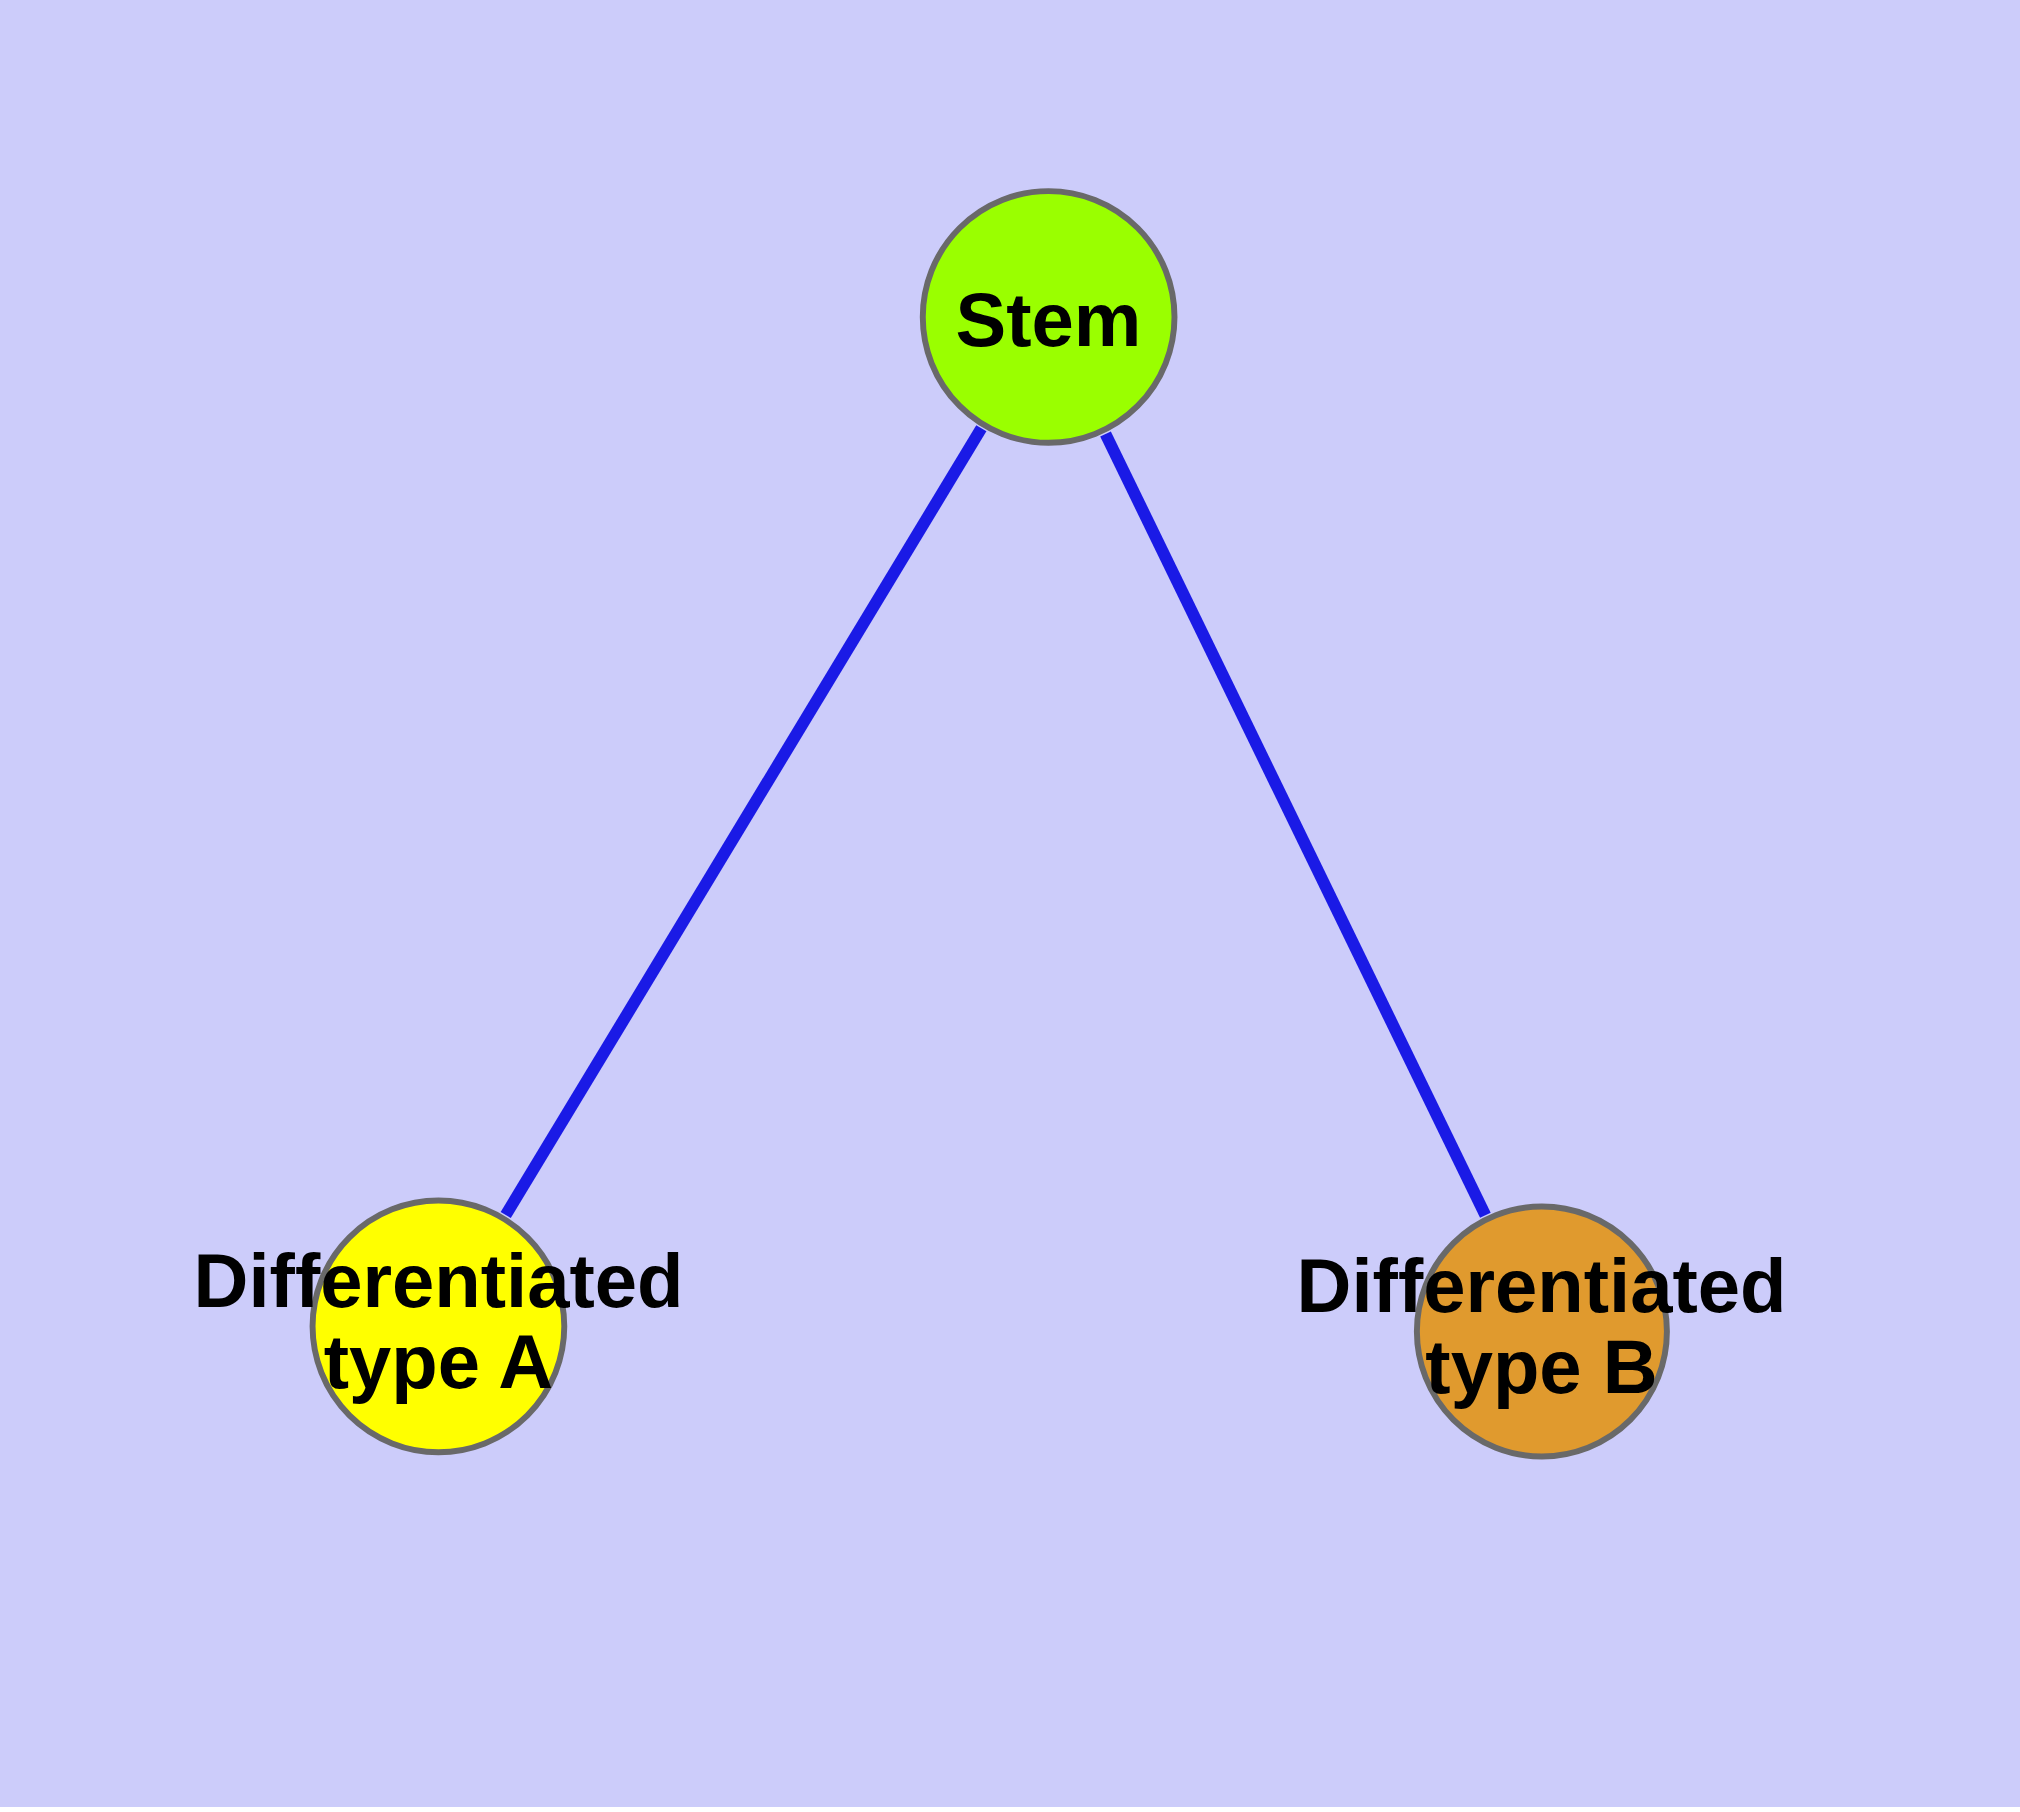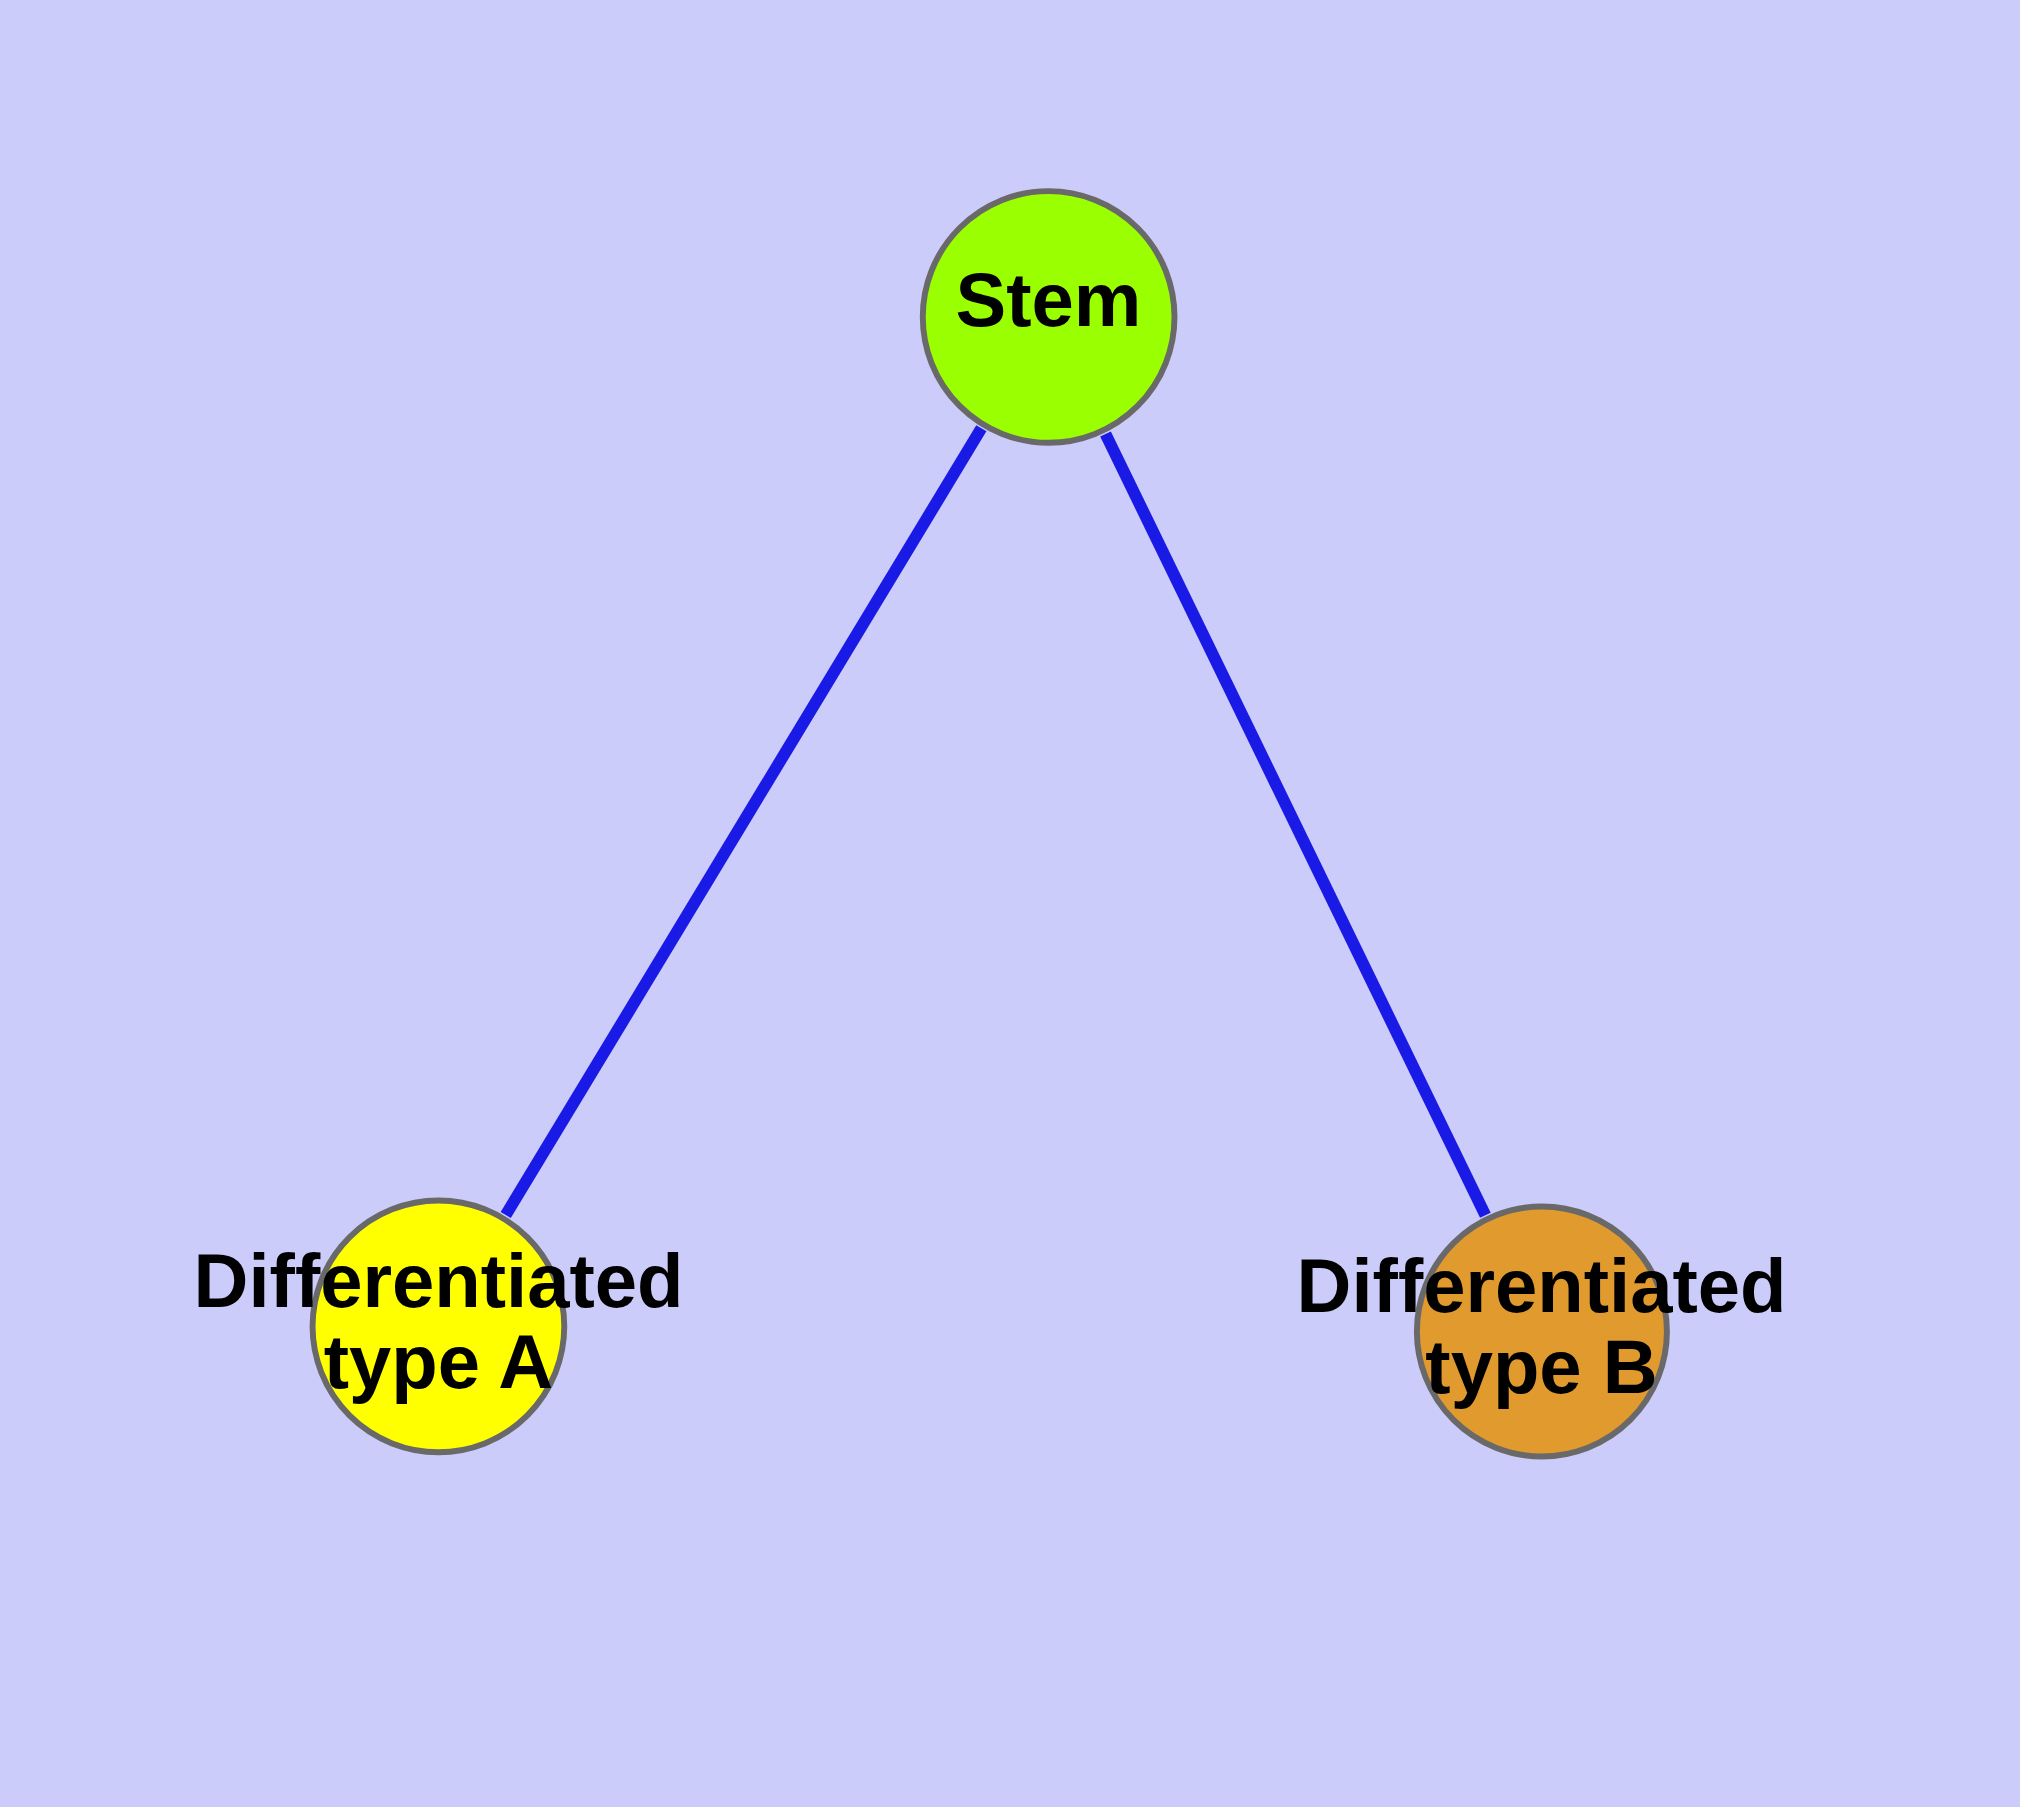--- a/index.html
+++ b/index.html
@@ -56,19 +56,19 @@
         <line x1="1304.120740800957" y1="512.0472968019683" x2="1752.316527868756" y2="1433.852034121823" stroke="#1a1ae6" stroke-width="14" stroke-linecap="butt"></line>
       </g>
     <g id="nodes-layer">
         <circle cx="1237" cy="374" r="148.5" fill="#9aff00" stroke="#696969" stroke-width="7"></circle>
         <circle cx="517" cy="1565" r="148.5" fill="#ffff00" stroke="#696969" stroke-width="7"></circle>
         <circle cx="1819" cy="1571" r="147.5" fill="#e09a2e" stroke="#696969" stroke-width="7"></circle>
       </g>
   </svg>
 
   <div id="labels-layer">
-      <div class="node-label" style="font-size: 76px; color: rgb(0, 0, 0); width: 1187px; left: 455px; top: 260px;"><div>Stem</div></div>
+      <div class="node-label" style="font-size: 76px; color: rgb(0, 0, 0); width: 1187px; left: 455px; top: 280px;"><div>Stem</div></div>
       <div class="node-label" style="font-size: 76px; color: rgb(0, 0, 0); width: 1187px; left: -155px; top: 1241px;"><div>Differentiated</div><div>type A</div></div>
       <div class="node-label" style="font-size: 76px; color: rgb(0, 0, 0); width: 1187px; left: 948px; top: 1246px;"><div>Differentiated</div><div>type B</div></div>
     </div>
 
 </div>
 
 
 </body></html>

